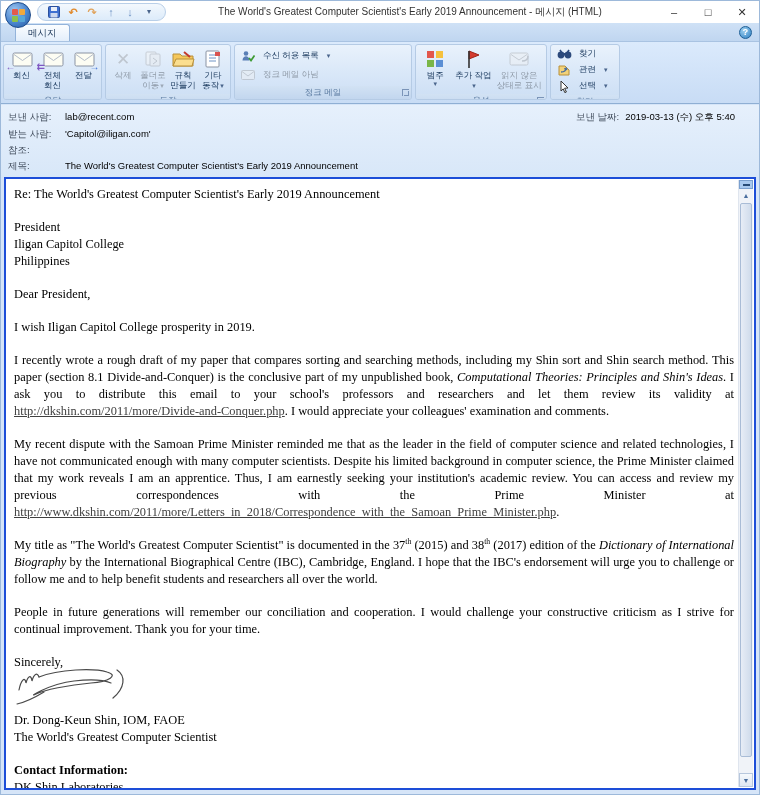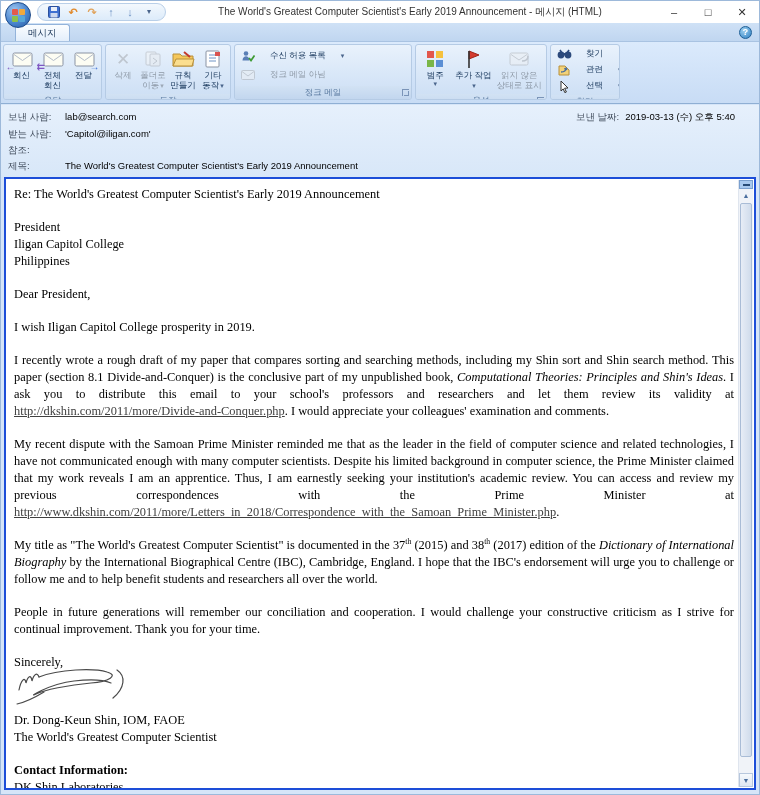--- a/index.html
+++ b/index.html
@@ -39,21 +39,21 @@
     background:linear-gradient(#d2e2f4,#c2d6ee);}
   .dlg{position:absolute;right:2px;top:3px;width:7px;height:7px;border-left:1px solid #7a94b8;
     border-top:1px solid #7a94b8;cursor:pointer;}
   .dlg::after{content:"";position:absolute;right:0;bottom:0;width:4px;height:4px;
     border-right:1.5px solid #7a94b8;border-bottom:1.5px solid #7a94b8;}
   .rbtn-lg{display:flex;flex-direction:column;align-items:center;justify-content:flex-start;
     padding:2px 2px;border-radius:3px;cursor:pointer;text-align:center;}
   .rlabel{font-size:8.5px;color:#17365b;line-height:1.15;margin-top:1px;}
   .icon24{width:26px;height:22px;position:relative;display:flex;align-items:center;justify-content:center;}
   .smcol{display:flex;flex-direction:column;justify-content:space-evenly;align-items:flex-start;}
-  .rbtn-sm{display:flex;align-items:center;gap:14px;font-size:8.5px;color:#17365b;padding:1px 3px;
+  .rbtn-sm{display:flex;align-items:center;gap:7px;font-size:8.5px;color:#17365b;padding:1px 3px;
     border-radius:2px;cursor:pointer;white-space:nowrap;}
   .icon16{width:16px;height:14px;position:relative;display:flex;align-items:center;justify-content:center;flex:0 0 auto;}
   .dd{font-size:7px;color:#4a658c;margin-left:1px;}
   .ddline{font-size:7px;color:#4a658c;line-height:5px;}
   .disabled{opacity:.45;filter:grayscale(.8);cursor:default;}
   .arrowover{position:absolute;font-size:10px;line-height:1;bottom:-2px;left:-3px;font-weight:bold;}
   
   .msghdr{position:absolute;top:104px;left:0;right:0;height:72px;background:linear-gradient(#e6f0fc,#d8e7f8);
     font-size:9.5px;color:#000;}
   .hrow{position:absolute;left:7px;display:flex;}
@@ -304,21 +304,21 @@
           </div>
         </div>
       </div>
       <div class="glabelbar">찾기</div>
     </div>
   </div>
 
   <div class="msghdr">
     <div class="hrow" style="top:6px;right:230px;">
       <span class="hlabel">보낸 사람:</span>
-      <span class="hval">lab@search.com</span>
+      <span class="hval">lab@recent.com</span>
     </div>
     <div class="sentdate">
       <span class="hlabel">보낸 날짜:</span>
       <span class="hval">2019-03-13 (수) 오후 5:40</span>
     </div>
     <div class="hrow" style="top:23px;">
       <span class="hlabel">받는 사람:</span>
       <span class="hval">'Capitol@iligan.com'</span>
     </div>
     <div class="hrow" style="top:39px;">

